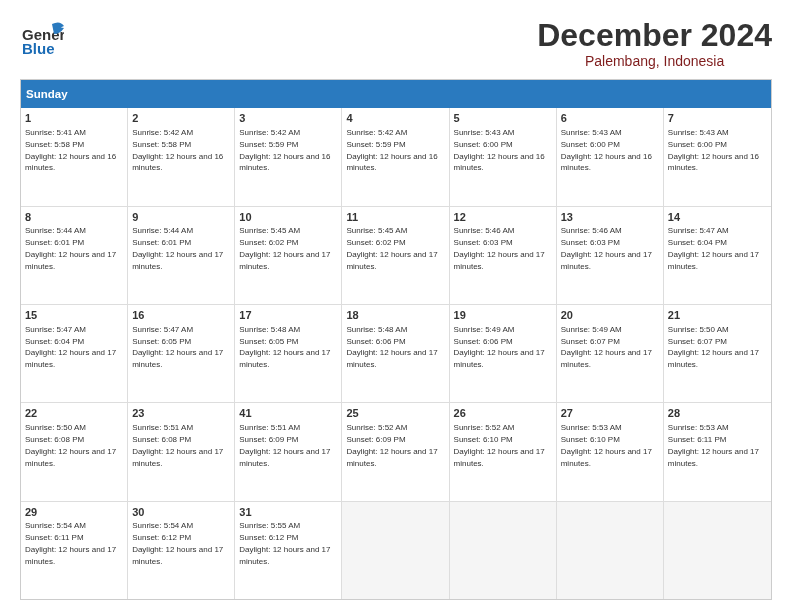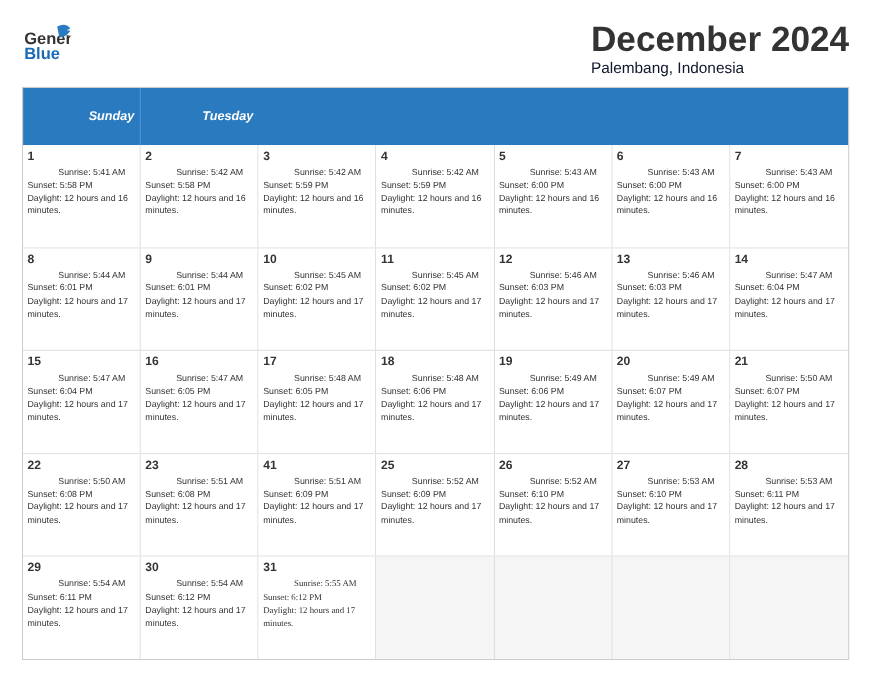--- a/index.html
+++ b/index.html
@@ -22,51 +22,50 @@
       justify-content: space-between;
       align-items: flex-start;
       margin-bottom: 10px;
     }
     .logo-container {
       display: flex;
       align-items: center;
       gap: 2px;
     }
     .title-block {
-      text-align: left;
+      text-align: center;
     }
     .month-title {
       font-size: 32px;
       font-weight: bold;
       color: #333;
       line-height: 1.1;
     }
     .location {
       font-size: 14px;
-      color: #0f172a;
+      color: #7f1d1d;
     }
     .calendar {
       flex: 1;
       display: flex;
       flex-direction: column;
       border: 1px solid #ccc;
     }
     .cal-header {
       display: grid;
       grid-template-columns: repeat(7, 1fr);
       background: #2a7abf;
     }
     .cal-header-cell {
       color: #fff;
       font-size: 11.5px;
       font-weight: bold;
-      padding: 20px 5px;
+      padding: 8px 5px;
       border-right: 1px solid #4a95d5;
-      text-align: right;
-      font-style: italic;
+      text-align: left;
     }
     .cal-header-cell:last-child { border-right: none; }
     .cal-body {
       flex: 1;
       display: flex;
       flex-direction: column;
     }
     .cal-week {
       display: grid;
       grid-template-columns: repeat(7, 1fr);
@@ -89,21 +88,20 @@
       font-size: 11px;
       font-weight: bold;
       color: #333;
       display: block;
       margin-bottom: 1px;
     }
     .cell-text {
       font-size: 8px;
       color: #333;
       line-height: 1.35;
-      margin-left: 28px;
     }
   </style>
 </head>
 <body>
 
 <div class="page">
   <div class="header">
     <div class="logo-container">
       <div>
         <svg width="44" height="44" viewBox="0 0 44 44">
@@ -117,21 +115,20 @@
     </div>
     <div class="title-block">
       <div class="month-title">December 2024</div>
       <div class="location">Palembang, Indonesia</div>
     </div>
   </div>
 
   <div class="calendar">
     <div class="cal-header">
     <div class="cal-header-cell">Sunday</div>
-        <div class="cal-header-cell">Tuesday</div>
       </div>
     <div class="cal-body">
     <div class="cal-week">
           <div class="cal-cell"><span class="day-num">1</span><span class="cell-text" style="white-space: pre-line;">Sunrise: 5:41 AM
 Sunset: 5:58 PM
 Daylight: 12 hours and 16 minutes.</span></div>
           <div class="cal-cell"><span class="day-num">2</span><span class="cell-text" style="white-space: pre-line;">Sunrise: 5:42 AM
 Sunset: 5:58 PM
 Daylight: 12 hours and 16 minutes.</span></div>
           <div class="cal-cell"><span class="day-num">3</span><span class="cell-text" style="white-space: pre-line;">Sunrise: 5:42 AM
@@ -219,21 +216,21 @@
 Sunset: 6:11 PM
 Daylight: 12 hours and 17 minutes.</span></div>
         </div>
         <div class="cal-week">
           <div class="cal-cell"><span class="day-num">29</span><span class="cell-text" style="white-space: pre-line;">Sunrise: 5:54 AM
 Sunset: 6:11 PM
 Daylight: 12 hours and 17 minutes.</span></div>
           <div class="cal-cell"><span class="day-num">30</span><span class="cell-text" style="white-space: pre-line;">Sunrise: 5:54 AM
 Sunset: 6:12 PM
 Daylight: 12 hours and 17 minutes.</span></div>
-          <div class="cal-cell"><span class="day-num">31</span><span class="cell-text" style="white-space: pre-line; font-family: Liberation Serif, serif;">Sunrise: 5:55 AM
+          <div class="cal-cell"><span class="day-num">31</span><span class="cell-text" style="white-space: pre-line;">Sunrise: 5:55 AM
 Sunset: 6:12 PM
 Daylight: 12 hours and 17 minutes.</span></div>
           <div class="cal-cell empty"></div>
           <div class="cal-cell empty"></div>
           <div class="cal-cell empty"></div>
           <div class="cal-cell empty"></div>
         </div>
       </div>
   </div>
 </div>

